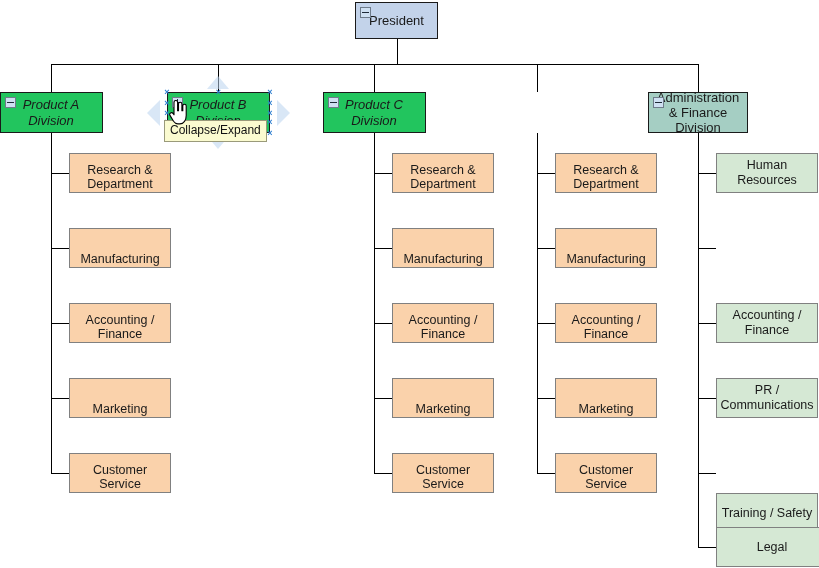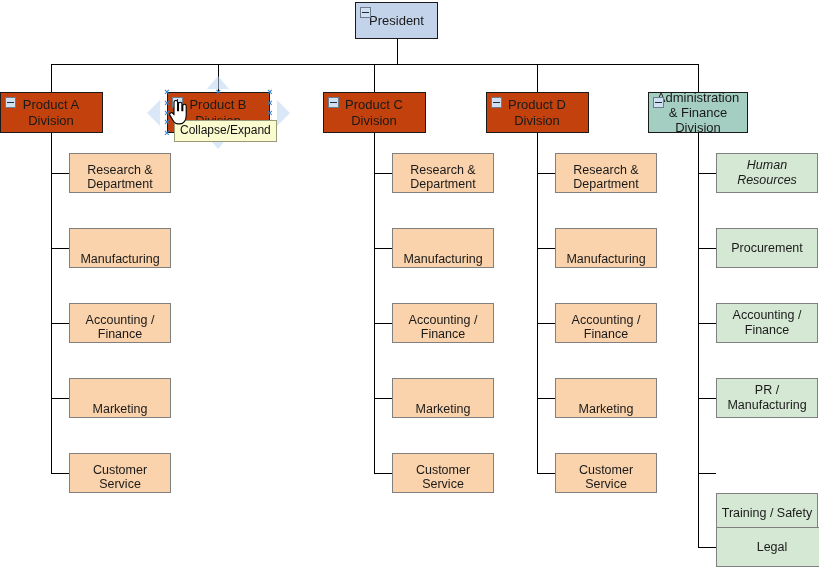--- a/index.html
+++ b/index.html
@@ -22,21 +22,21 @@
     text-align:center;line-height:1.18;
     color:#1a1a1a;font-size:12.5px;
     border:1px solid #7a7a7a;
     box-shadow:0 0 0 0 rgba(0,0,0,0);
   }
   .node .lbl{display:block;padding:0 3px;}
 
   
   .lvl1{border:1px solid #1a1a1a;font-size:13px;}
   .lvl1.blue{background:#c3d3ea;}
-  .lvl1.orange{background:#c2410c;}
+  .lvl1.orange{background:#22c55e;font-style:italic;}
   .lvl1.teal{background:#a5cec3;}
 
   
   .lvl2{border:1px solid #808080;font-size:12.5px;}
   .lvl2.orange{background:#fad2ab;align-items:flex-end;}
   .lvl2.green{background:#d5e8d4;}
 
   
   .tgl{
     position:absolute;left:4px;top:4px;
@@ -143,26 +143,20 @@
     </div>
     <div class="ln h" style="left: 374px; top: 398px; width: 18px;"></div>
     <div class="node lvl2 orange" style="left: 392px; top: 378px; width: 102px; height: 40px;">
       <span class="lbl">Marketing</span>
     </div>
     <div class="ln h" style="left: 374px; top: 473px; width: 18px;"></div>
     <div class="node lvl2 orange" style="left: 392px; top: 453px; width: 102px; height: 40px;">
       <span class="lbl">Customer Service</span>
     </div>
     <div class="ln v" style="left: 537px; top: 64px; height: 28px;"></div>
-    <div class="node lvl1 orange" style="left: 485.5px; top: 92px; width: 103px; height: 41px;">
-      <span class="lbl">Product D Division</span>
-      <div class="tgl">
-        <i class="bar-h"></i>
-      </div>
-    </div>
     <div class="ln v" style="left: 537px; top: 133px; height: 340px;"></div>
     <div class="ln h" style="left: 537px; top: 173px; width: 18px;"></div>
     <div class="node lvl2 orange" style="left: 555px; top: 153px; width: 102px; height: 40px;">
       <span class="lbl">Research &amp; Department</span>
     </div>
     <div class="ln h" style="left: 537px; top: 248px; width: 18px;"></div>
     <div class="node lvl2 orange" style="left: 555px; top: 228px; width: 102px; height: 40px;">
       <span class="lbl">Manufacturing</span>
     </div>
     <div class="ln h" style="left: 537px; top: 323px; width: 18px;"></div>
@@ -179,34 +173,31 @@
     </div>
     <div class="ln v" style="left: 698px; top: 64px; height: 28px;"></div>
     <div class="node lvl1 teal" style="left: 648px; top: 92px; width: 100px; height: 41px;">
       <span class="lbl">Administration &amp; Finance Division</span>
       <div class="tgl">
         <i class="bar-h"></i>
       </div>
     </div>
     <div class="ln v" style="left: 698px; top: 133px; height: 414px;"></div>
     <div class="ln h" style="left: 698px; top: 173px; width: 18px;"></div>
-    <div class="node lvl2 green" style="left: 716px; top: 153px; width: 102px; height: 40px; font-style: italic;">
+    <div class="node lvl2 green" style="left: 716px; top: 153px; width: 102px; height: 40px;">
       <span class="lbl">Human Resources</span>
     </div>
     <div class="ln h" style="left: 698px; top: 248px; width: 18px;"></div>
-    <div class="node lvl2 green" style="left: 716px; top: 228px; width: 102px; height: 40px;">
-      <span class="lbl">Procurement</span>
-    </div>
     <div class="ln h" style="left: 698px; top: 323px; width: 18px;"></div>
     <div class="node lvl2 green" style="left: 716px; top: 303px; width: 102px; height: 40px;">
       <span class="lbl">Accounting / Finance</span>
     </div>
     <div class="ln h" style="left: 698px; top: 398px; width: 18px;"></div>
     <div class="node lvl2 green" style="left: 716px; top: 378px; width: 102px; height: 40px;">
-      <span class="lbl">PR / Manufacturing</span>
+      <span class="lbl">PR / Communications</span>
     </div>
     <div class="ln h" style="left: 698px; top: 473px; width: 18px;"></div>
     <div class="node lvl2 green" style="left: 716px; top: 453px; width: 102px; height: 40px; margin-top: 40px;">
       <span class="lbl">Training / Safety</span>
     </div>
     <div class="ln h" style="left: 698px; top: 547px; width: 18px;"></div>
     <div class="node lvl2 green" style="left: 716px; top: 527px; width: 112px; height: 40px;">
       <span class="lbl">Legal</span>
     </div>
     <div class="sel-wrap" style="left: 0px; top: 0px; width: 819px; height: 568px;">
@@ -220,17 +211,17 @@
       <div class="handle" style="left: 269.5px; top: 133px;"></div>
       <div class="handle" style="left: 166.5px; top: 103.48px;"></div>
       <div class="handle" style="left: 166.5px; top: 121.52px;"></div>
       <div class="handle" style="left: 269.5px; top: 103.48px;"></div>
       <div class="handle" style="left: 269.5px; top: 121.52px;"></div>
       <div class="arw up" style="left: 207px; top: 76px;"></div>
       <div class="arw down" style="left: 207px; top: 136px;"></div>
       <div class="arw left" style="left: 146.5px; top: 99.5px;"></div>
       <div class="arw right" style="left: 276.5px; top: 99.5px;"></div>
     </div>
-    <div class="tooltip" style="left: 174px; top: 120px;">Collapse/Expand</div>
+    <div class="tooltip" style="left: 164px; top: 120px;">Collapse/Expand</div>
     <div class="cursor" style="left: 167px; top: 100px;"><svg width="22" height="28" viewBox="0 0 22 28" xmlns="http://www.w3.org/2000/svg">
         <path d="M7 2.5c0-1.1.8-2 1.8-2s1.8.9 1.8 2v8.2h.9V4.2c0-1 .8-1.9 1.7-1.9s1.7.9 1.7 1.9v6.5h.9V6c0-1 .8-1.8 1.7-1.8S19.2 5 19.2 6v9.6c0 4.4-2.3 8.3-6.3 8.3h-2c-2 0-3.3-1-4.4-2.6L3 15.4c-.6-.9-.3-2 .6-2.5.8-.5 1.8-.3 2.4.5l1 1.4V2.5z" fill="#ffffff" stroke="#000000" stroke-width="1.1" stroke-linejoin="round"></path>
       </svg></div>
   </div>
 
 </body></html>

